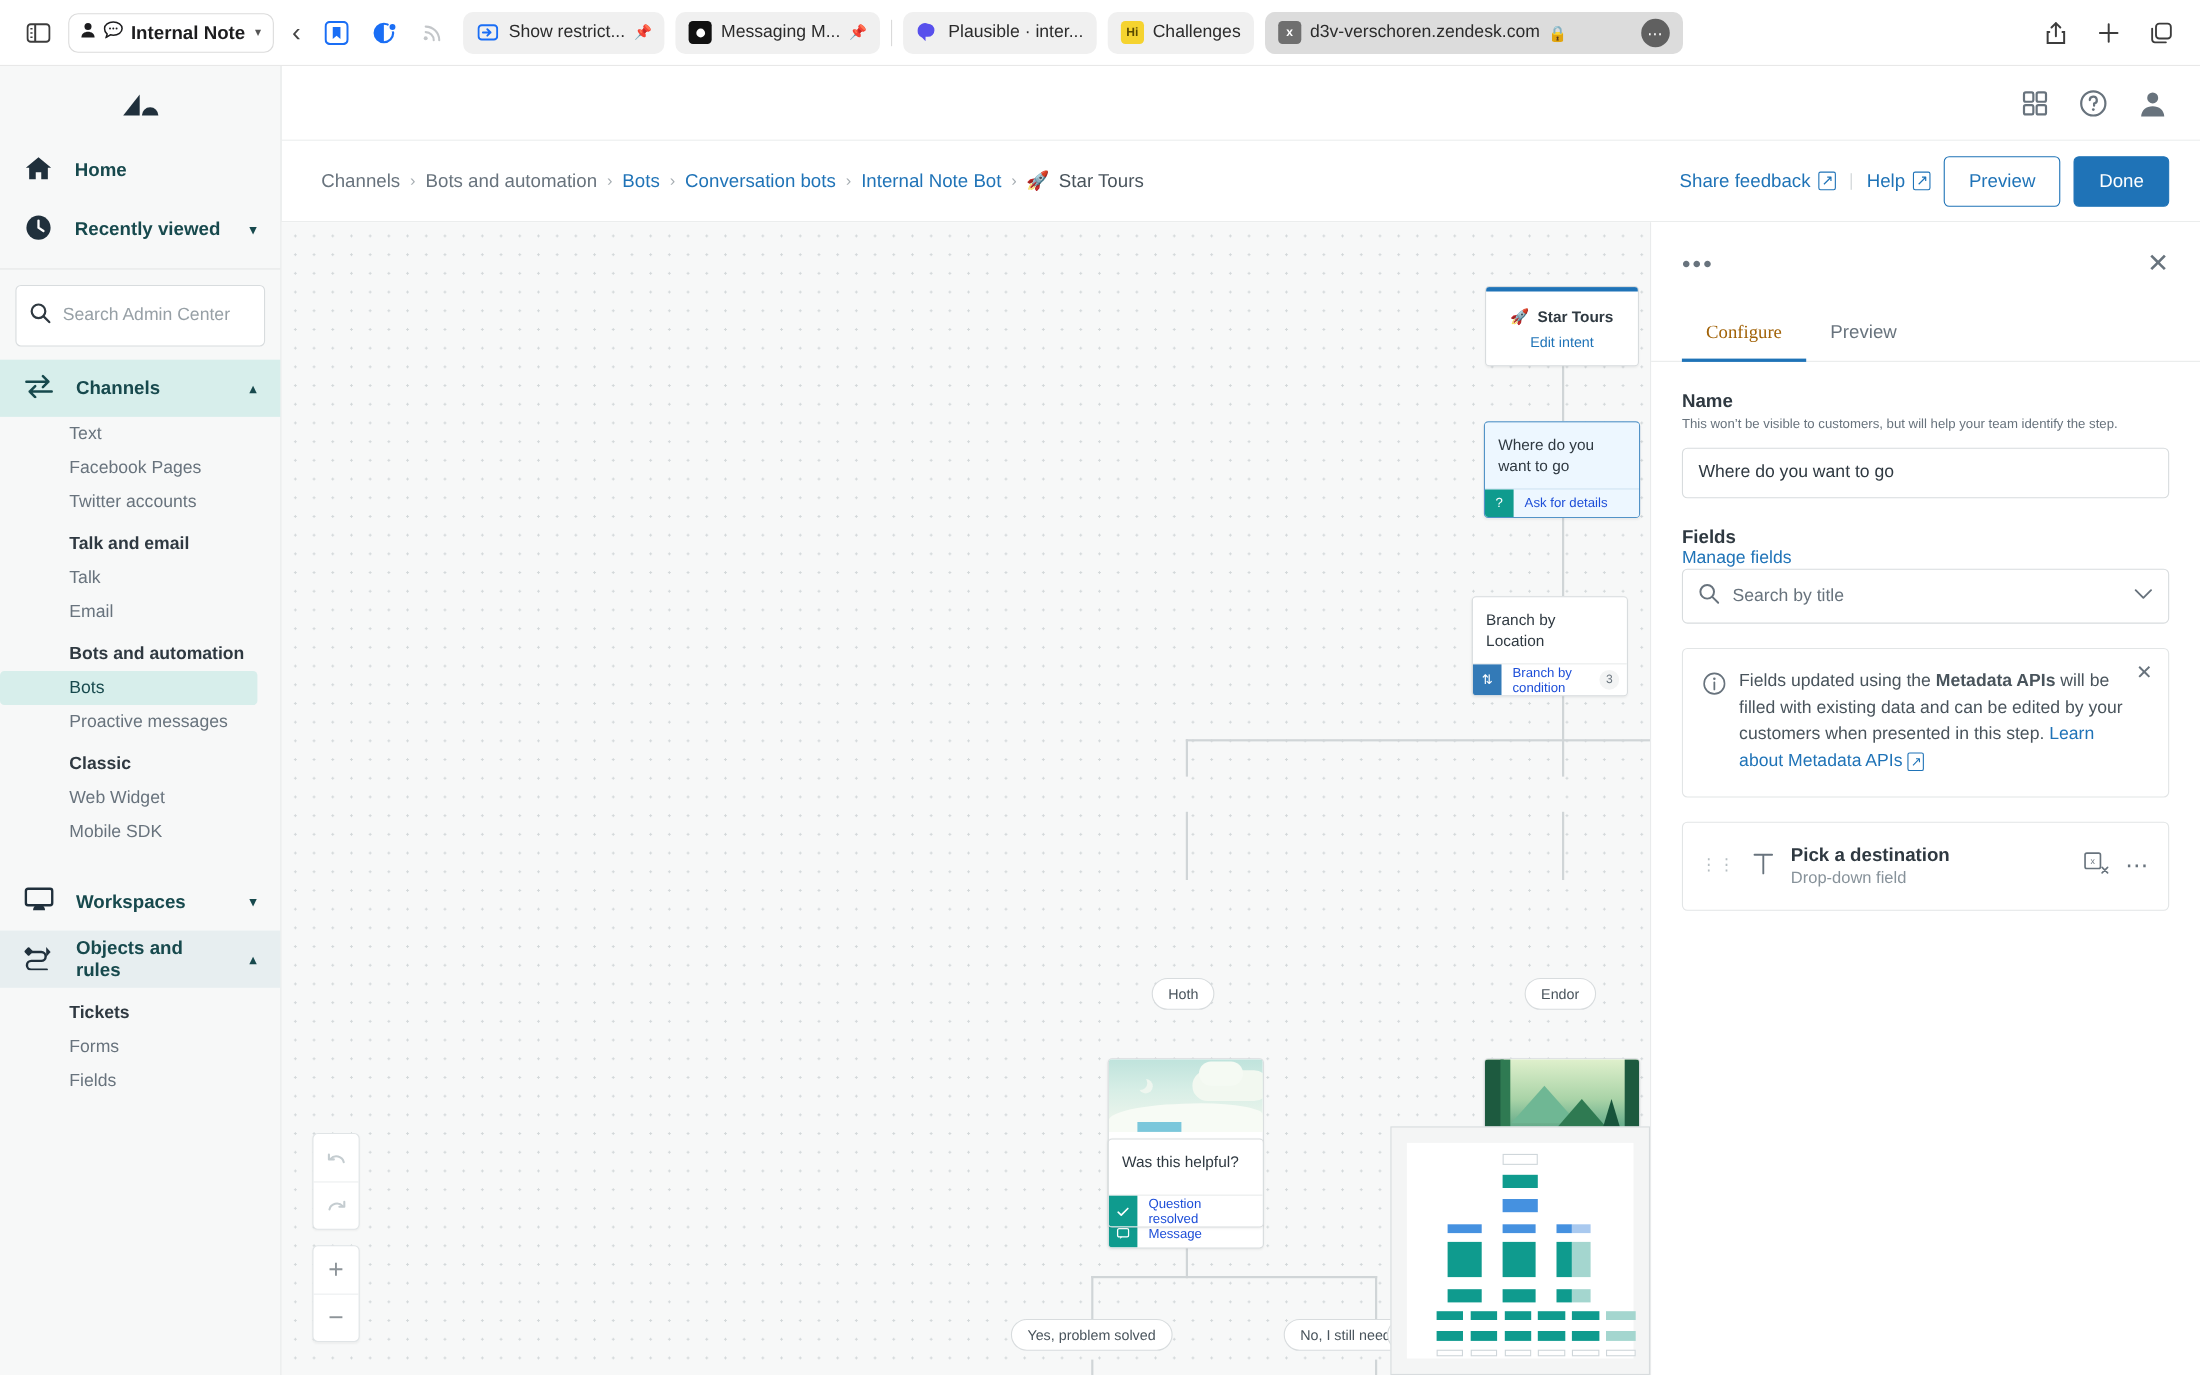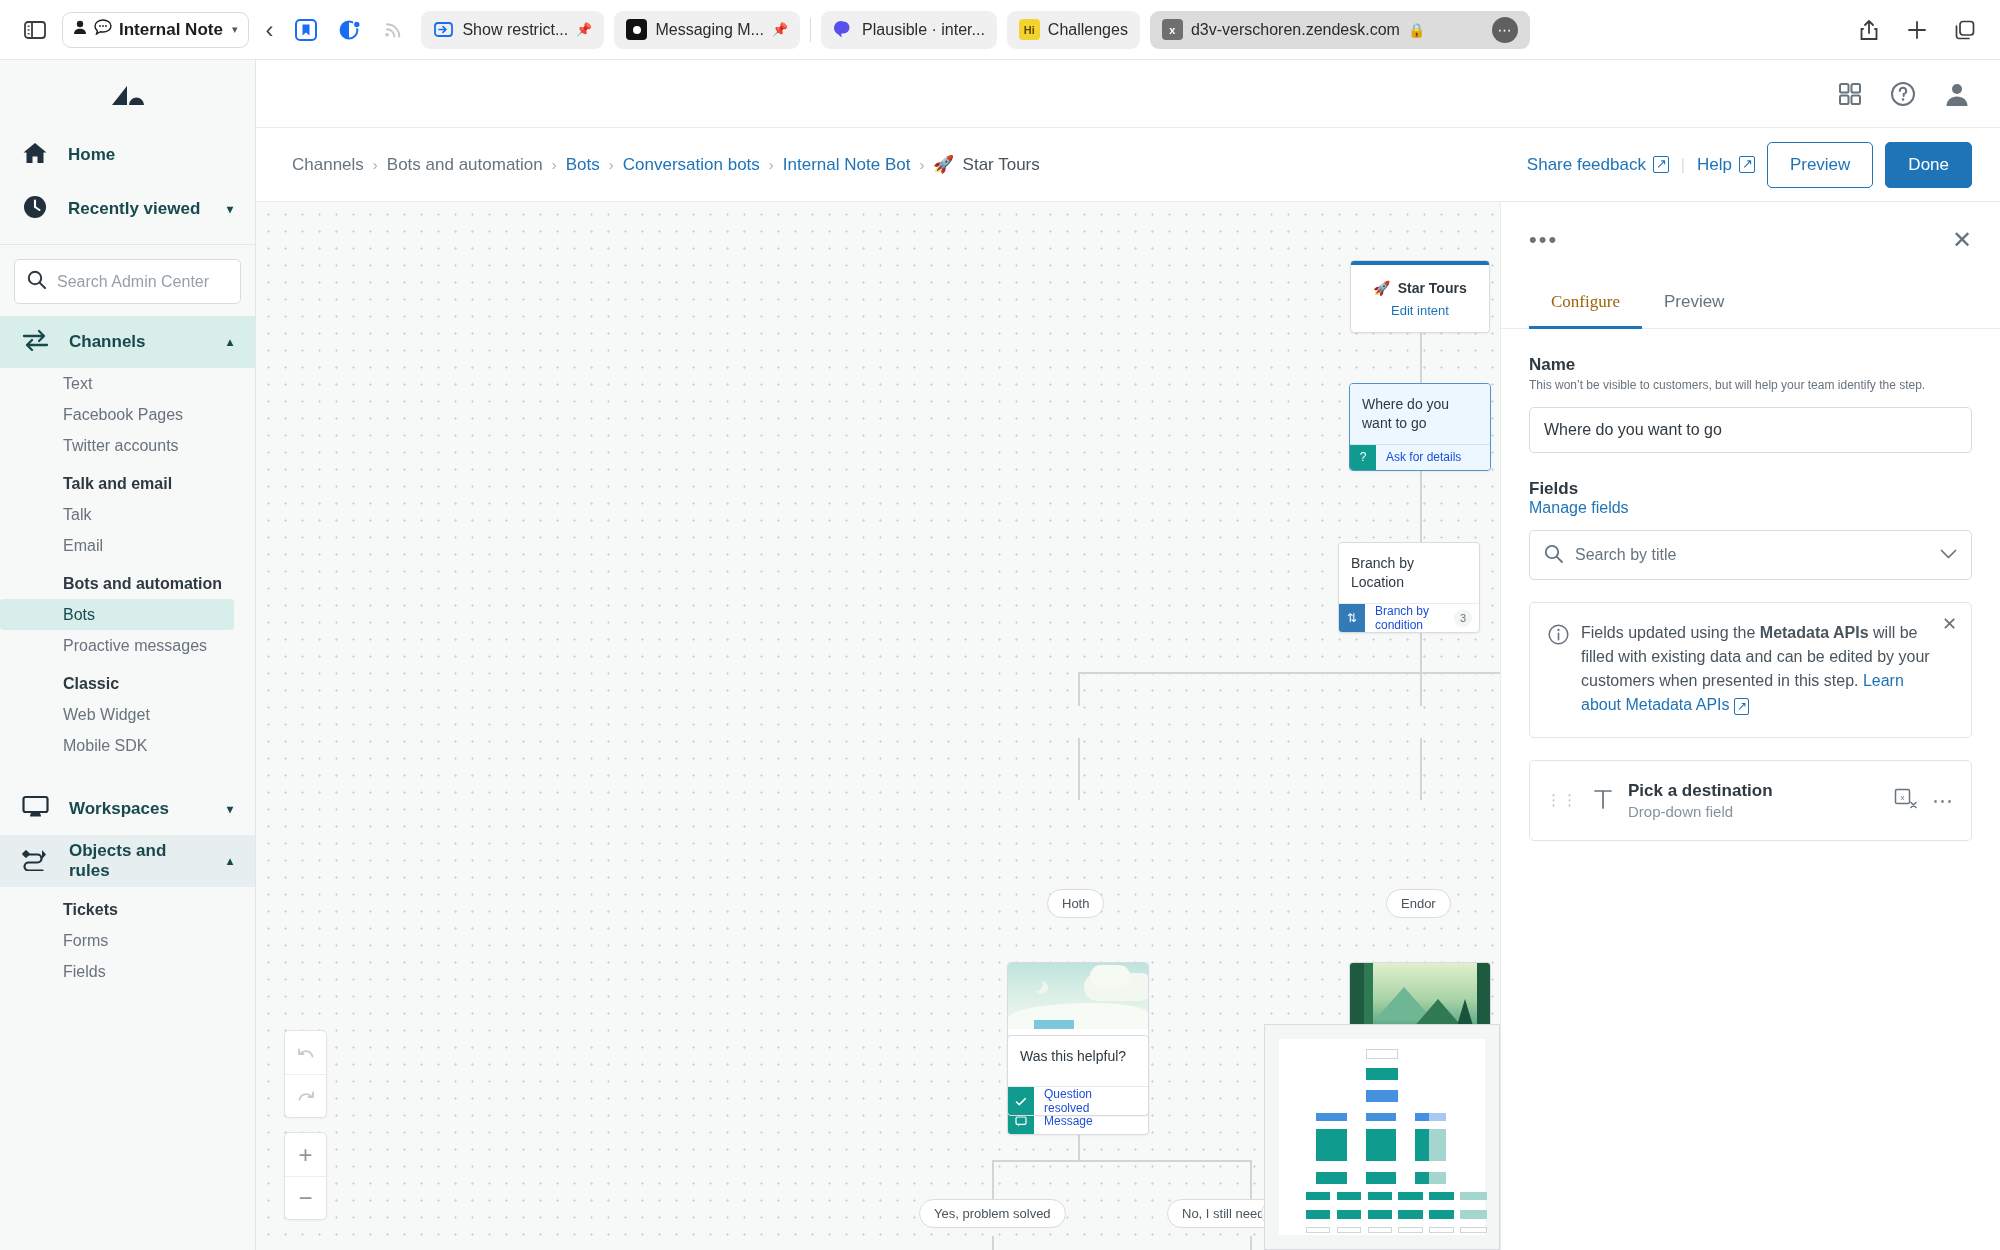--- a/index.html
+++ b/index.html
@@ -64,21 +64,21 @@
   .zd-logo { height: 68px; display: flex; align-items: center; justify-content: center; }
   .sb-top-item {
     display: flex; align-items: center; gap: 20px; height: 54px;
     padding: 0 22px; font-size: 17px; font-weight: 700; color: #17494d;
     cursor: pointer;
   }
   .sb-top-item .lbl { flex: 1; }
   .sb-divider { height: 1px; background: #e4e6e6; margin: 8px 0 0 0; }
   .search-wrap { padding: 14px 14px 12px 14px; }
   .search-box {
-    display: flex; align-items: center; gap: 11px; height: 45px;
+    display: flex; align-items: center; gap: 11px; height: 56px;
     background: #fff; border: 1px solid #d8dcde; border-radius: 5px;
     padding: 0 12px;
   }
   .search-box input {
     border: none; outline: none; font-size: 16px; color: #2f3941;
     background: transparent; width: 100%; font-family: inherit;
   }
   .search-box input::placeholder { color: #97a0a6; }
   .sb-section-head {
     display: flex; align-items: center; gap: 20px; height: 52px;
@@ -206,21 +206,21 @@
   .ptab.active { color: #a16207; border-bottom-color: #1f73b7; font-family: Liberation Serif, serif; }
   .panel-body { padding: 26px 28px; overflow: hidden; }
   .p-label { font-size: 17px; font-weight: 700; color: #2f3941; }
   .p-desc { font-size: 12px; color: #68737d; line-height: 1.45; margin-top: 2px; }
   .p-link { font-size: 16px; color: #1f73b7; cursor: pointer; display:inline-flex; gap:6px; align-items:center;}
   .p-input {
     margin-top: 13px; height: 46px; border: 1px solid #d8dcde; border-radius: 5px;
     display: flex; align-items: center; padding: 0 14px; font-size: 16px; color: #2f3941;
   }
   .p-search {
-    margin-top: 13px; height: 50px; border: 1px solid #d8dcde; border-radius: 5px;
+    height: 50px; border: 1px solid #d8dcde; border-radius: 5px;
     display: flex; align-items: center; gap: 12px; padding: 0 14px; color: #68737d; font-size: 16px;
   }
   .p-search .grow { flex: 1; }
   .callout {
     margin-top: 22px; border: 1px solid #e2e5e6; border-radius: 5px;
     padding: 18px 18px 20px 18px; display: flex; gap: 12px; position: relative;
   }
   .callout-text { font-size: 16px; color: #49545c; line-height: 1.5; padding-right: 20px;}
   .callout-x { position: absolute; right: 14px; top: 10px; color: #68737d; font-size: 18px; cursor: pointer; }
   .field-card {

